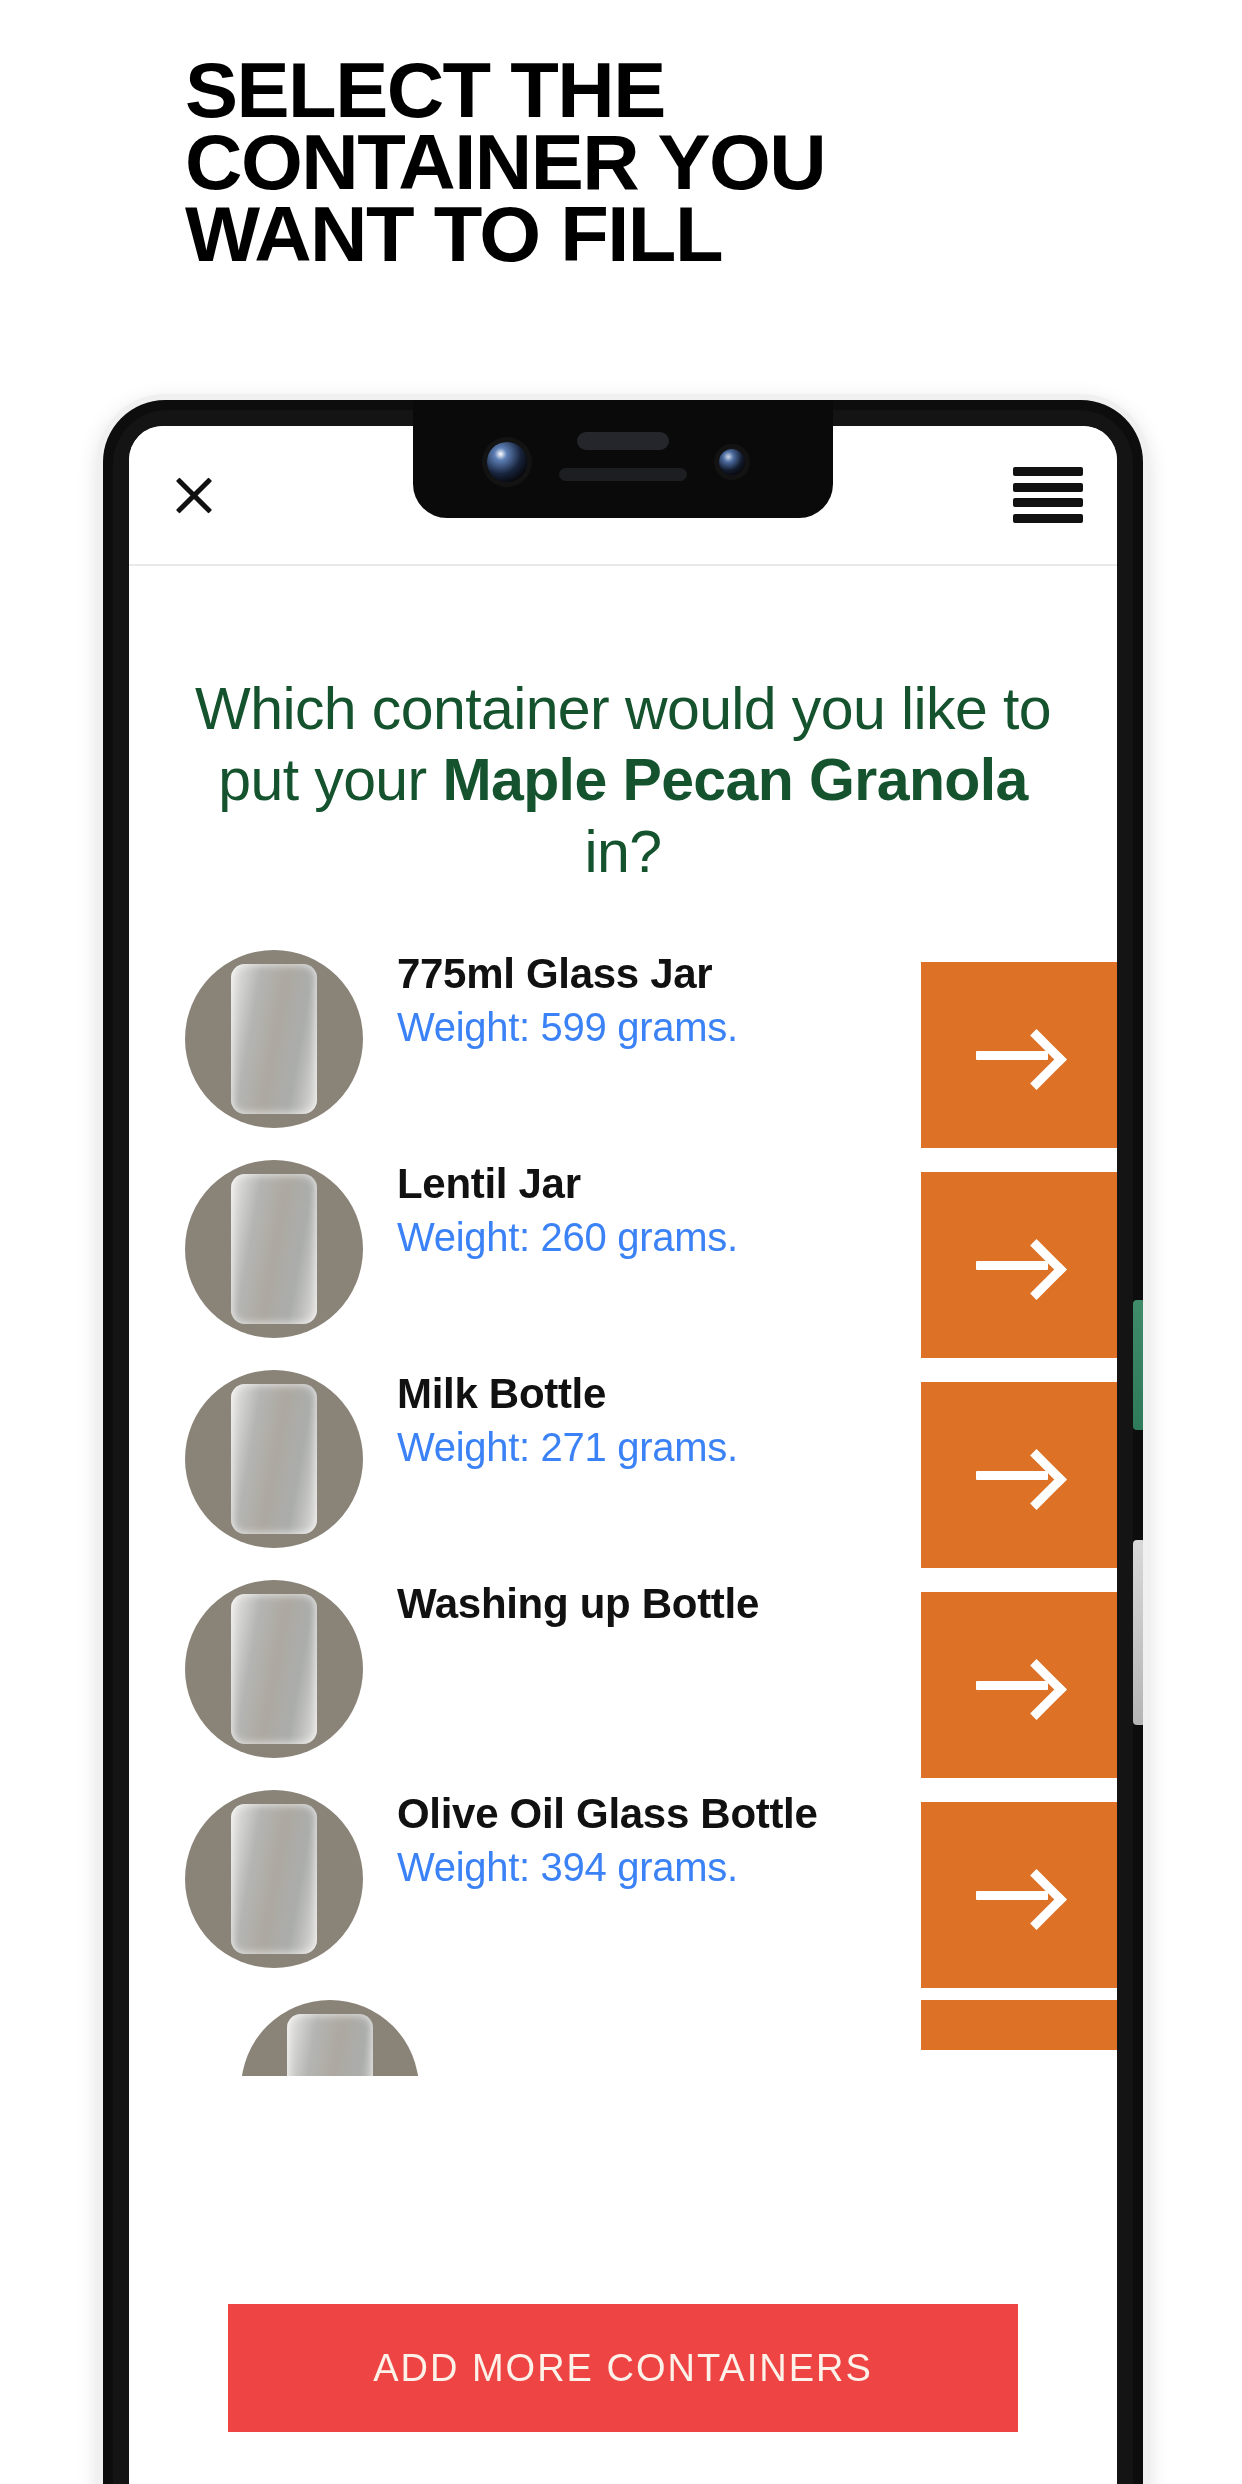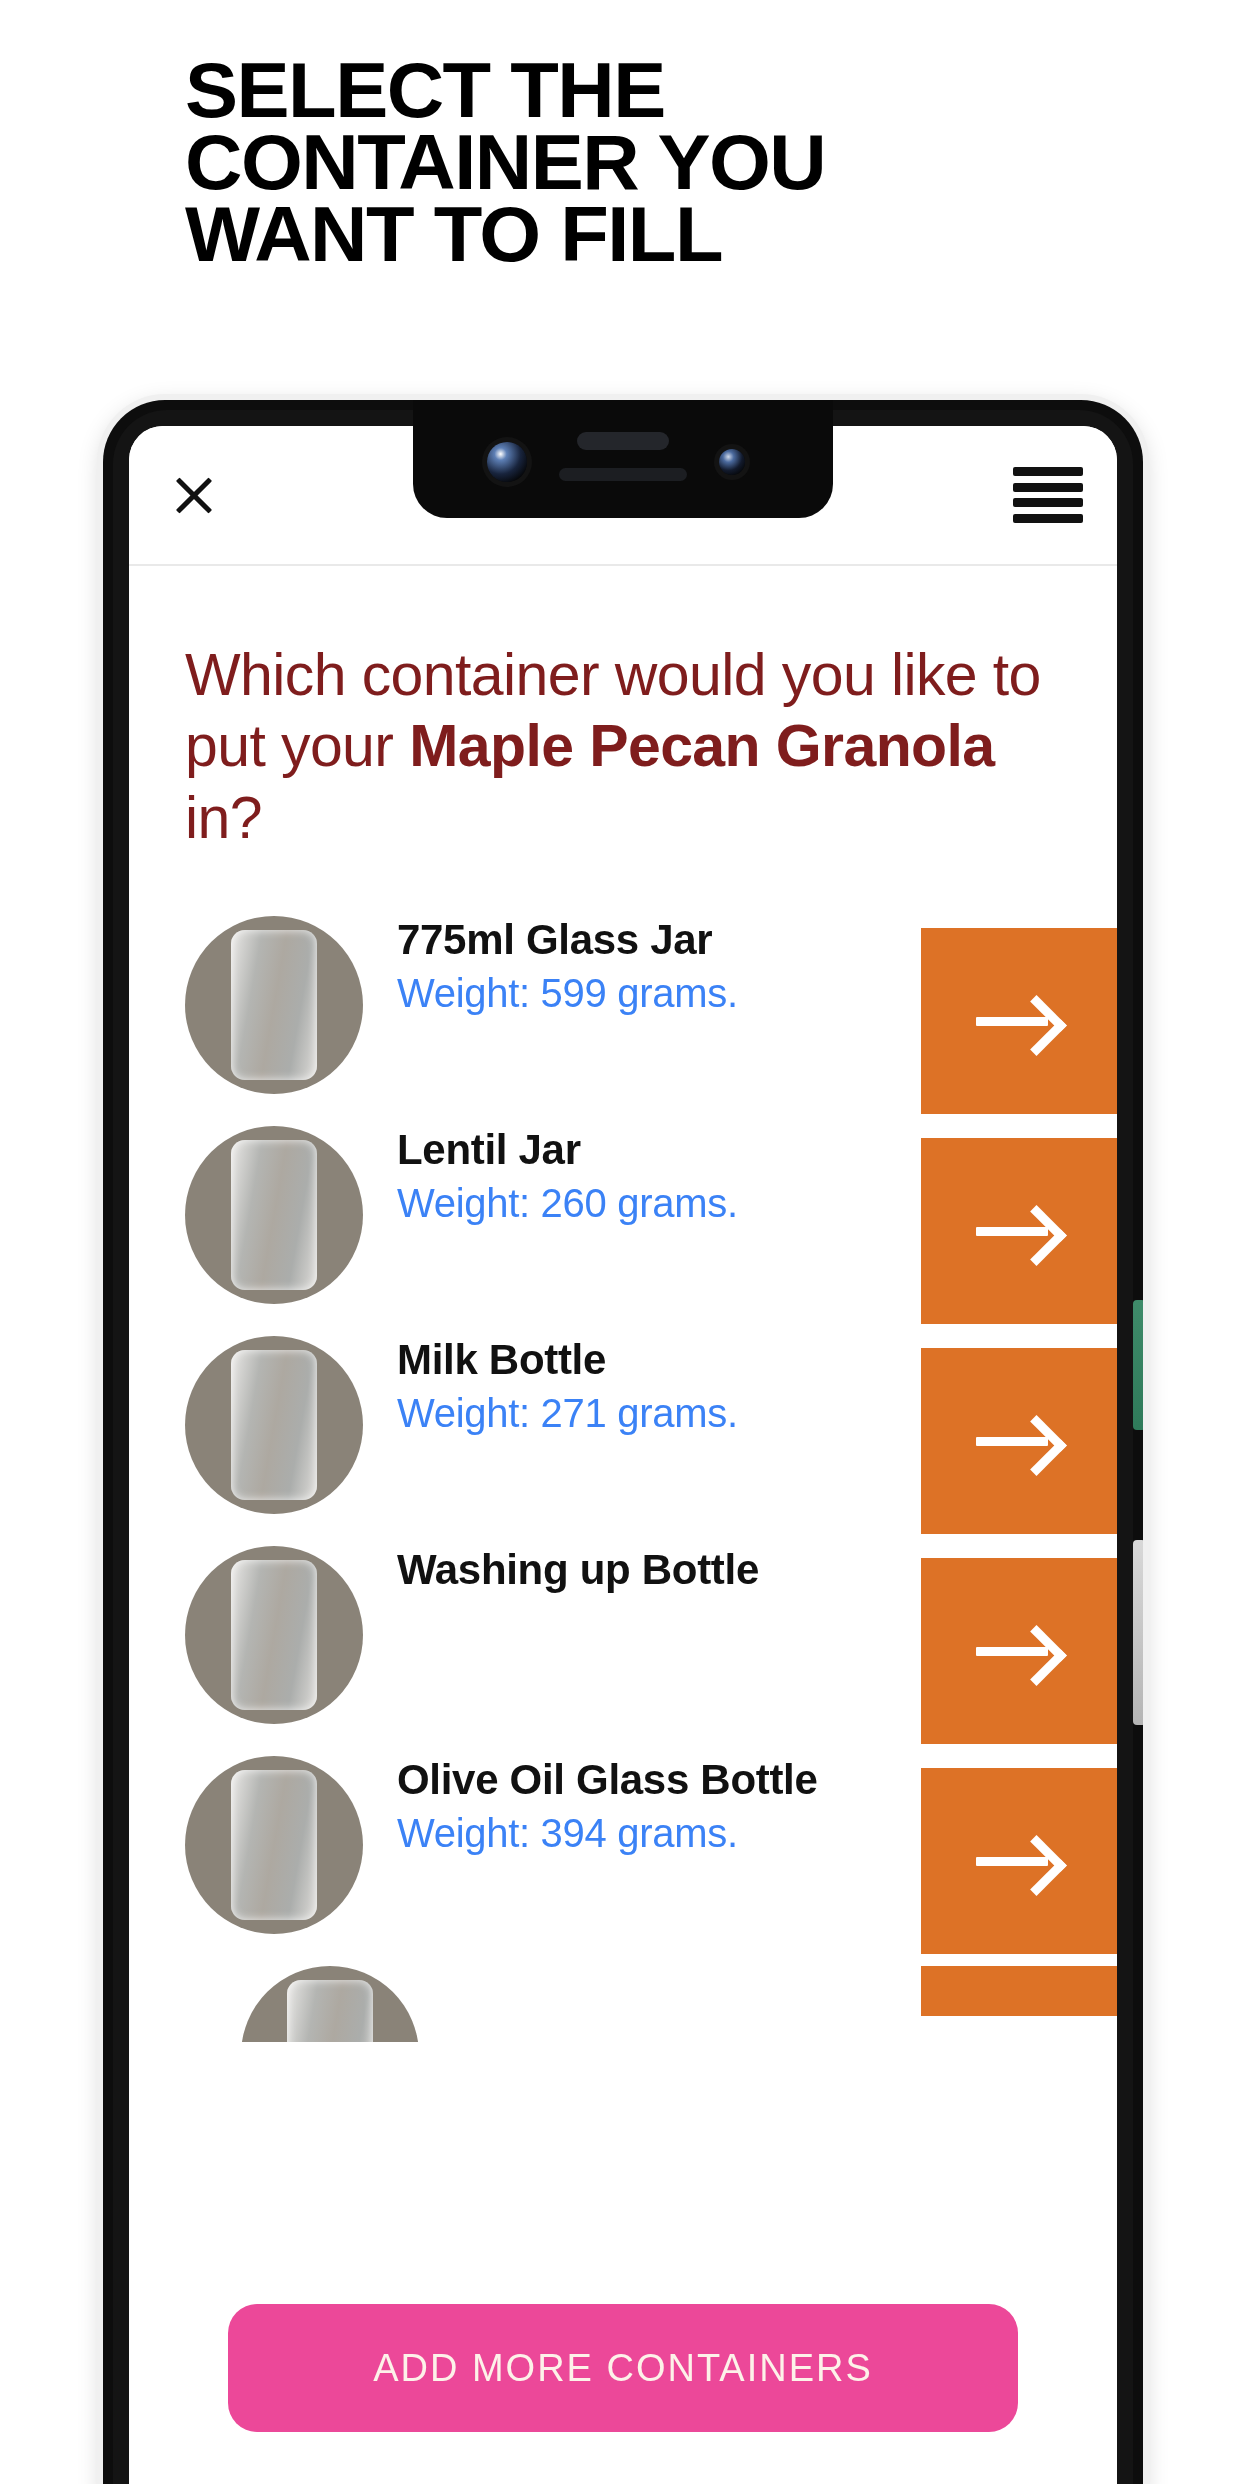--- a/index.html
+++ b/index.html
@@ -151,26 +151,27 @@
   }
   .menu-icon span {
     display: block;
     height: 9px;
     background: #111;
     border-radius: 2px;
   }
 
   
   .question {
-    padding: 74px 56px 0 56px;
+    padding: 108px 56px 0 56px;
     font-size: 59px;
     line-height: 1.21;
-    color: #7f1d1d;
+    color: #14532d;
     font-weight: 400;
     letter-spacing: -0.6px;
+    text-align: center;
   }
   .question b { font-weight: 700; }
 
   
   .list {
     margin-top: 62px;
     padding-left: 56px;
     padding-right: 0;
   }
   .row {
@@ -264,26 +265,25 @@
   }
 
   
   .cta {
     position: absolute;
     left: 50%;
     transform: translateX(-50%);
     bottom: 0px;
     width: 790px;
     height: 128px;
-    background: #ec4899;
+    background: #ef4444;
     display: flex;
     align-items: center;
     justify-content: center;
     cursor: pointer;
-    border-radius: 29px;
   }
   .cta-label {
     font-size: 38px;
     letter-spacing: 2px;
     color: #fdf2e9;
     font-weight: 400;
     text-transform: uppercase;
     white-space: nowrap;
   }
   .cta-wrap {

